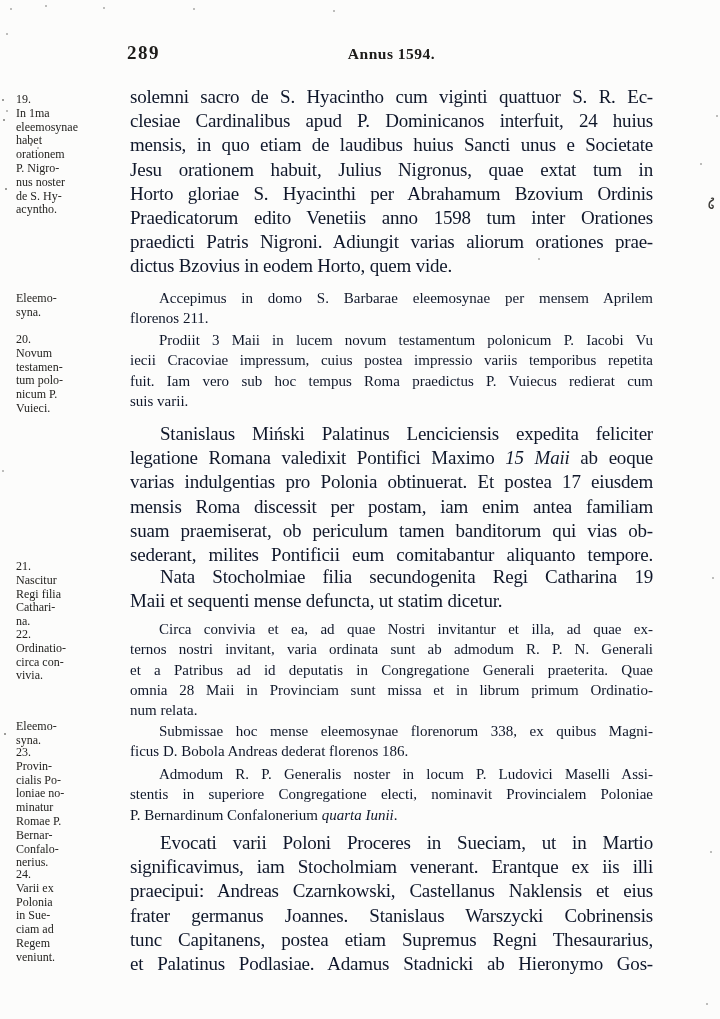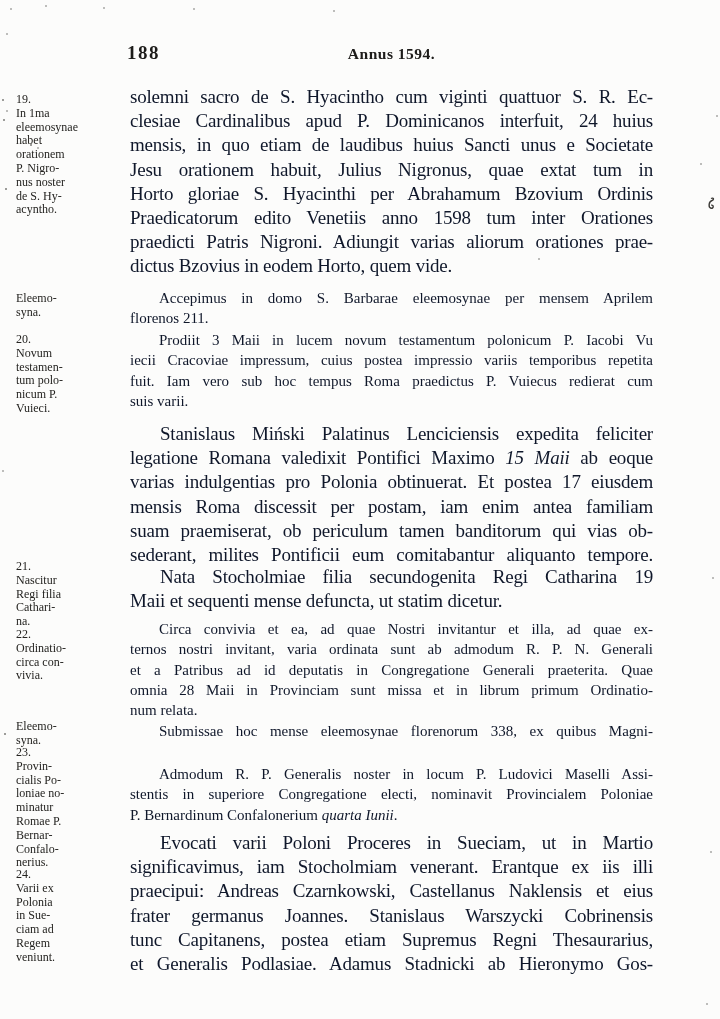--- a/index.html
+++ b/index.html
@@ -54,21 +54,21 @@
     border-radius: 50%;
   }
   .speck.dark { background: #7d7c79; }
   .smudge { position: absolute; left: 706px; top: 197px; }
 </style>
 </head>
 <body>
 
 <div class="page">
 
-  <div class="pnum">188</div>
+  <div class="pnum">289</div>
   <div class="rtitle">Annus 1594.</div>
 
   <div class="mnote" style="top:93px">
       <div class="tline">19.</div>
       <div class="tline">In 1ma</div>
       <div class="tline">eleemosynae</div>
       <div class="tline">habet</div>
       <div class="tline">orationem</div>
       <div class="tline">P. Nigro-</div>
       <div class="tline">nus noster</div>
@@ -159,33 +159,34 @@
     </div>
   <div class="para small" style="top:619px">
       <div class="tline just ind">Circa convivia et ea, ad quae Nostri invitantur et illa, ad quae ex-</div>
       <div class="tline just">ternos nostri invitant, varia ordinata sunt ab admodum R. P. N. Generali</div>
       <div class="tline just">et a Patribus ad id deputatis in Congregatione Generali praeterita. Quae</div>
       <div class="tline just">omnia 28 Maii in Provinciam sunt missa et in librum primum Ordinatio-</div>
       <div class="tline">num relata.</div>
     </div>
   <div class="para small" style="top:721px">
       <div class="tline just ind">Submissae hoc mense eleemosynae florenorum 338, ex quibus Magni-</div>
+      <div class="tline">ficus D. Bobola Andreas dederat florenos 186.</div>
     </div>
   <div class="para small" style="top:764px">
       <div class="tline just ind">Admodum R. P. Generalis noster in locum P. Ludovici Maselli Assi-</div>
       <div class="tline just">stentis in superiore Congregatione electi, nominavit Provincialem Poloniae</div>
       <div class="tline">P. Bernardinum Confalonerium <i>quarta Iunii</i>.</div>
     </div>
   <div class="para large" style="top:831px">
       <div class="tline just ind">Evocati varii Poloni Proceres in Sueciam, ut in Martio</div>
       <div class="tline just">significavimus, iam Stocholmiam venerant. Erantque ex iis illi</div>
       <div class="tline just">praecipui: Andreas Czarnkowski, Castellanus Naklensis et eius</div>
       <div class="tline just">frater germanus Joannes. Stanislaus Warszycki Cobrinensis</div>
       <div class="tline just">tunc Capitanens, postea etiam Supremus Regni Thesaurarius,</div>
-      <div class="tline just">et Generalis Podlasiae. Adamus Stadnicki ab Hieronymo Gos-</div>
+      <div class="tline just">et Palatinus Podlasiae. Adamus Stadnicki ab Hieronymo Gos-</div>
     </div>
 
   <div class="smudge">
     <svg width="10" height="14" viewBox="0 0 10 14">
       <path d="M5 1.5 C 7.5 0.2, 8.5 2.5, 6 3.5 C 2.5 4.8, 2.2 10.5, 5 11.2 C 7.8 11.8, 8 7.5, 5.2 8.2" stroke="#3c3b38" stroke-width="1.4" fill="none"></path>
     </svg>
   </div>
   <div>
     <span class="speck" style="left:10px;top:8px"></span>
     <span class="speck" style="left:45px;top:5px"></span>

